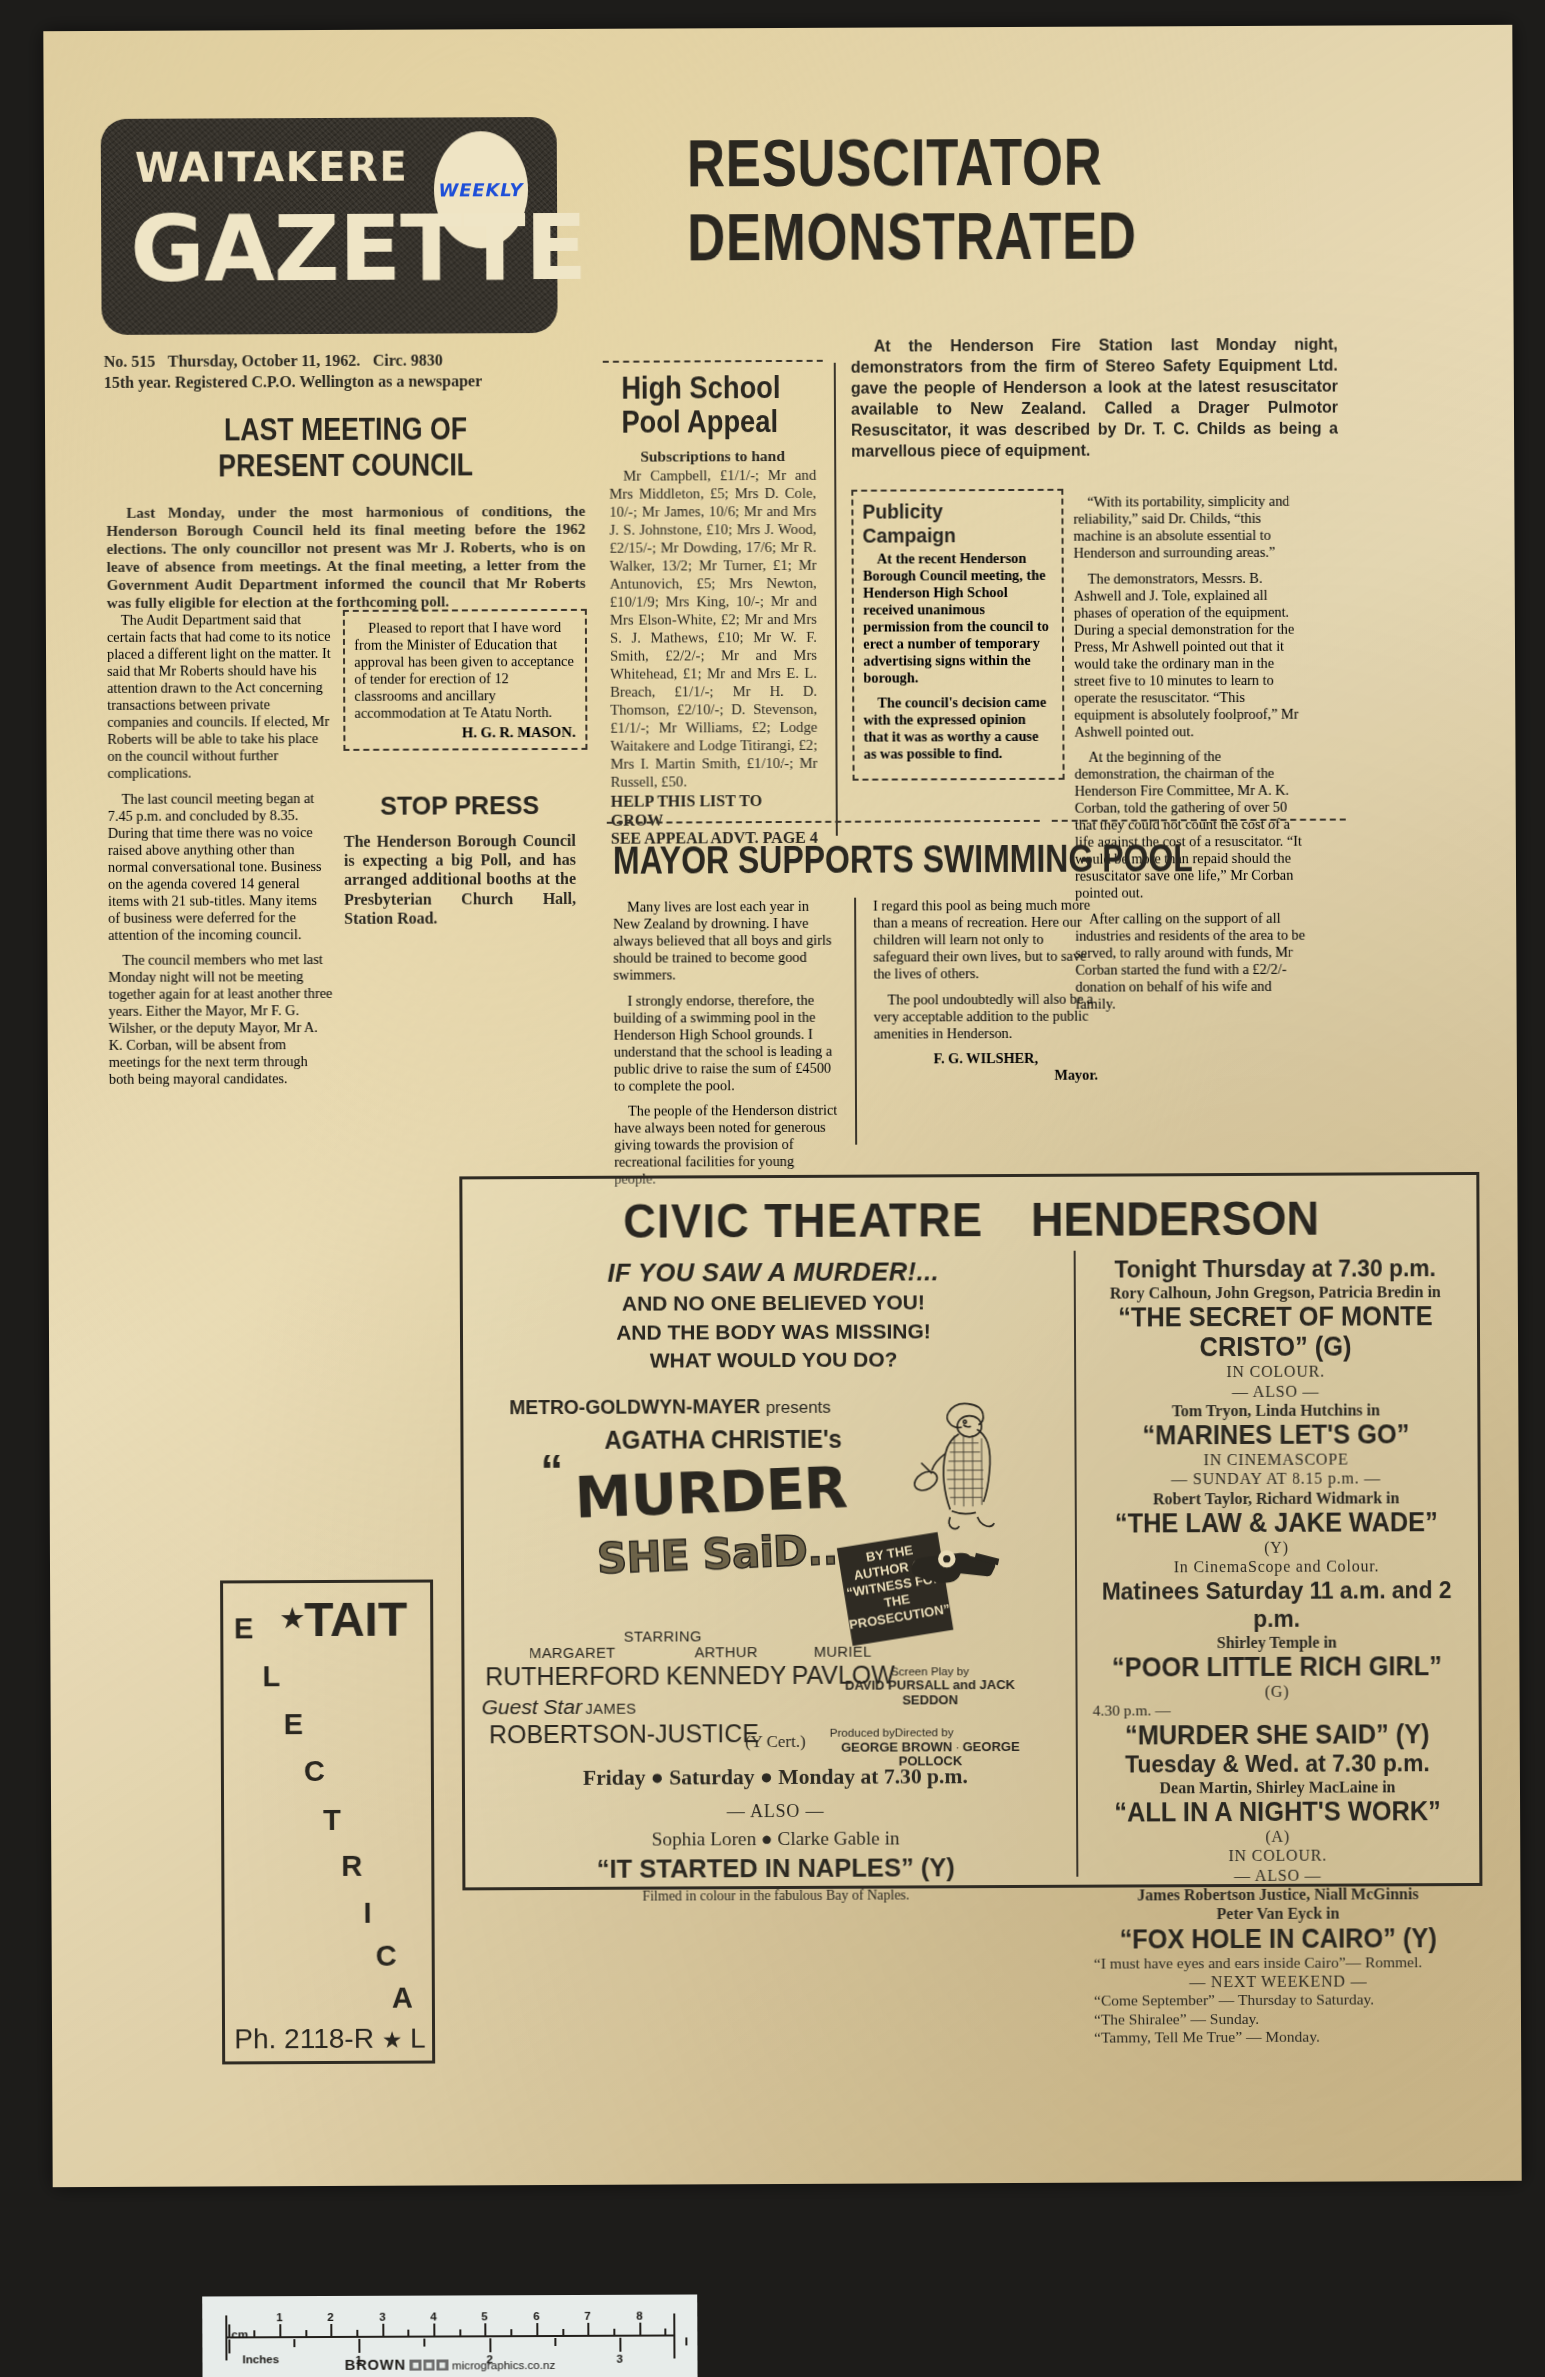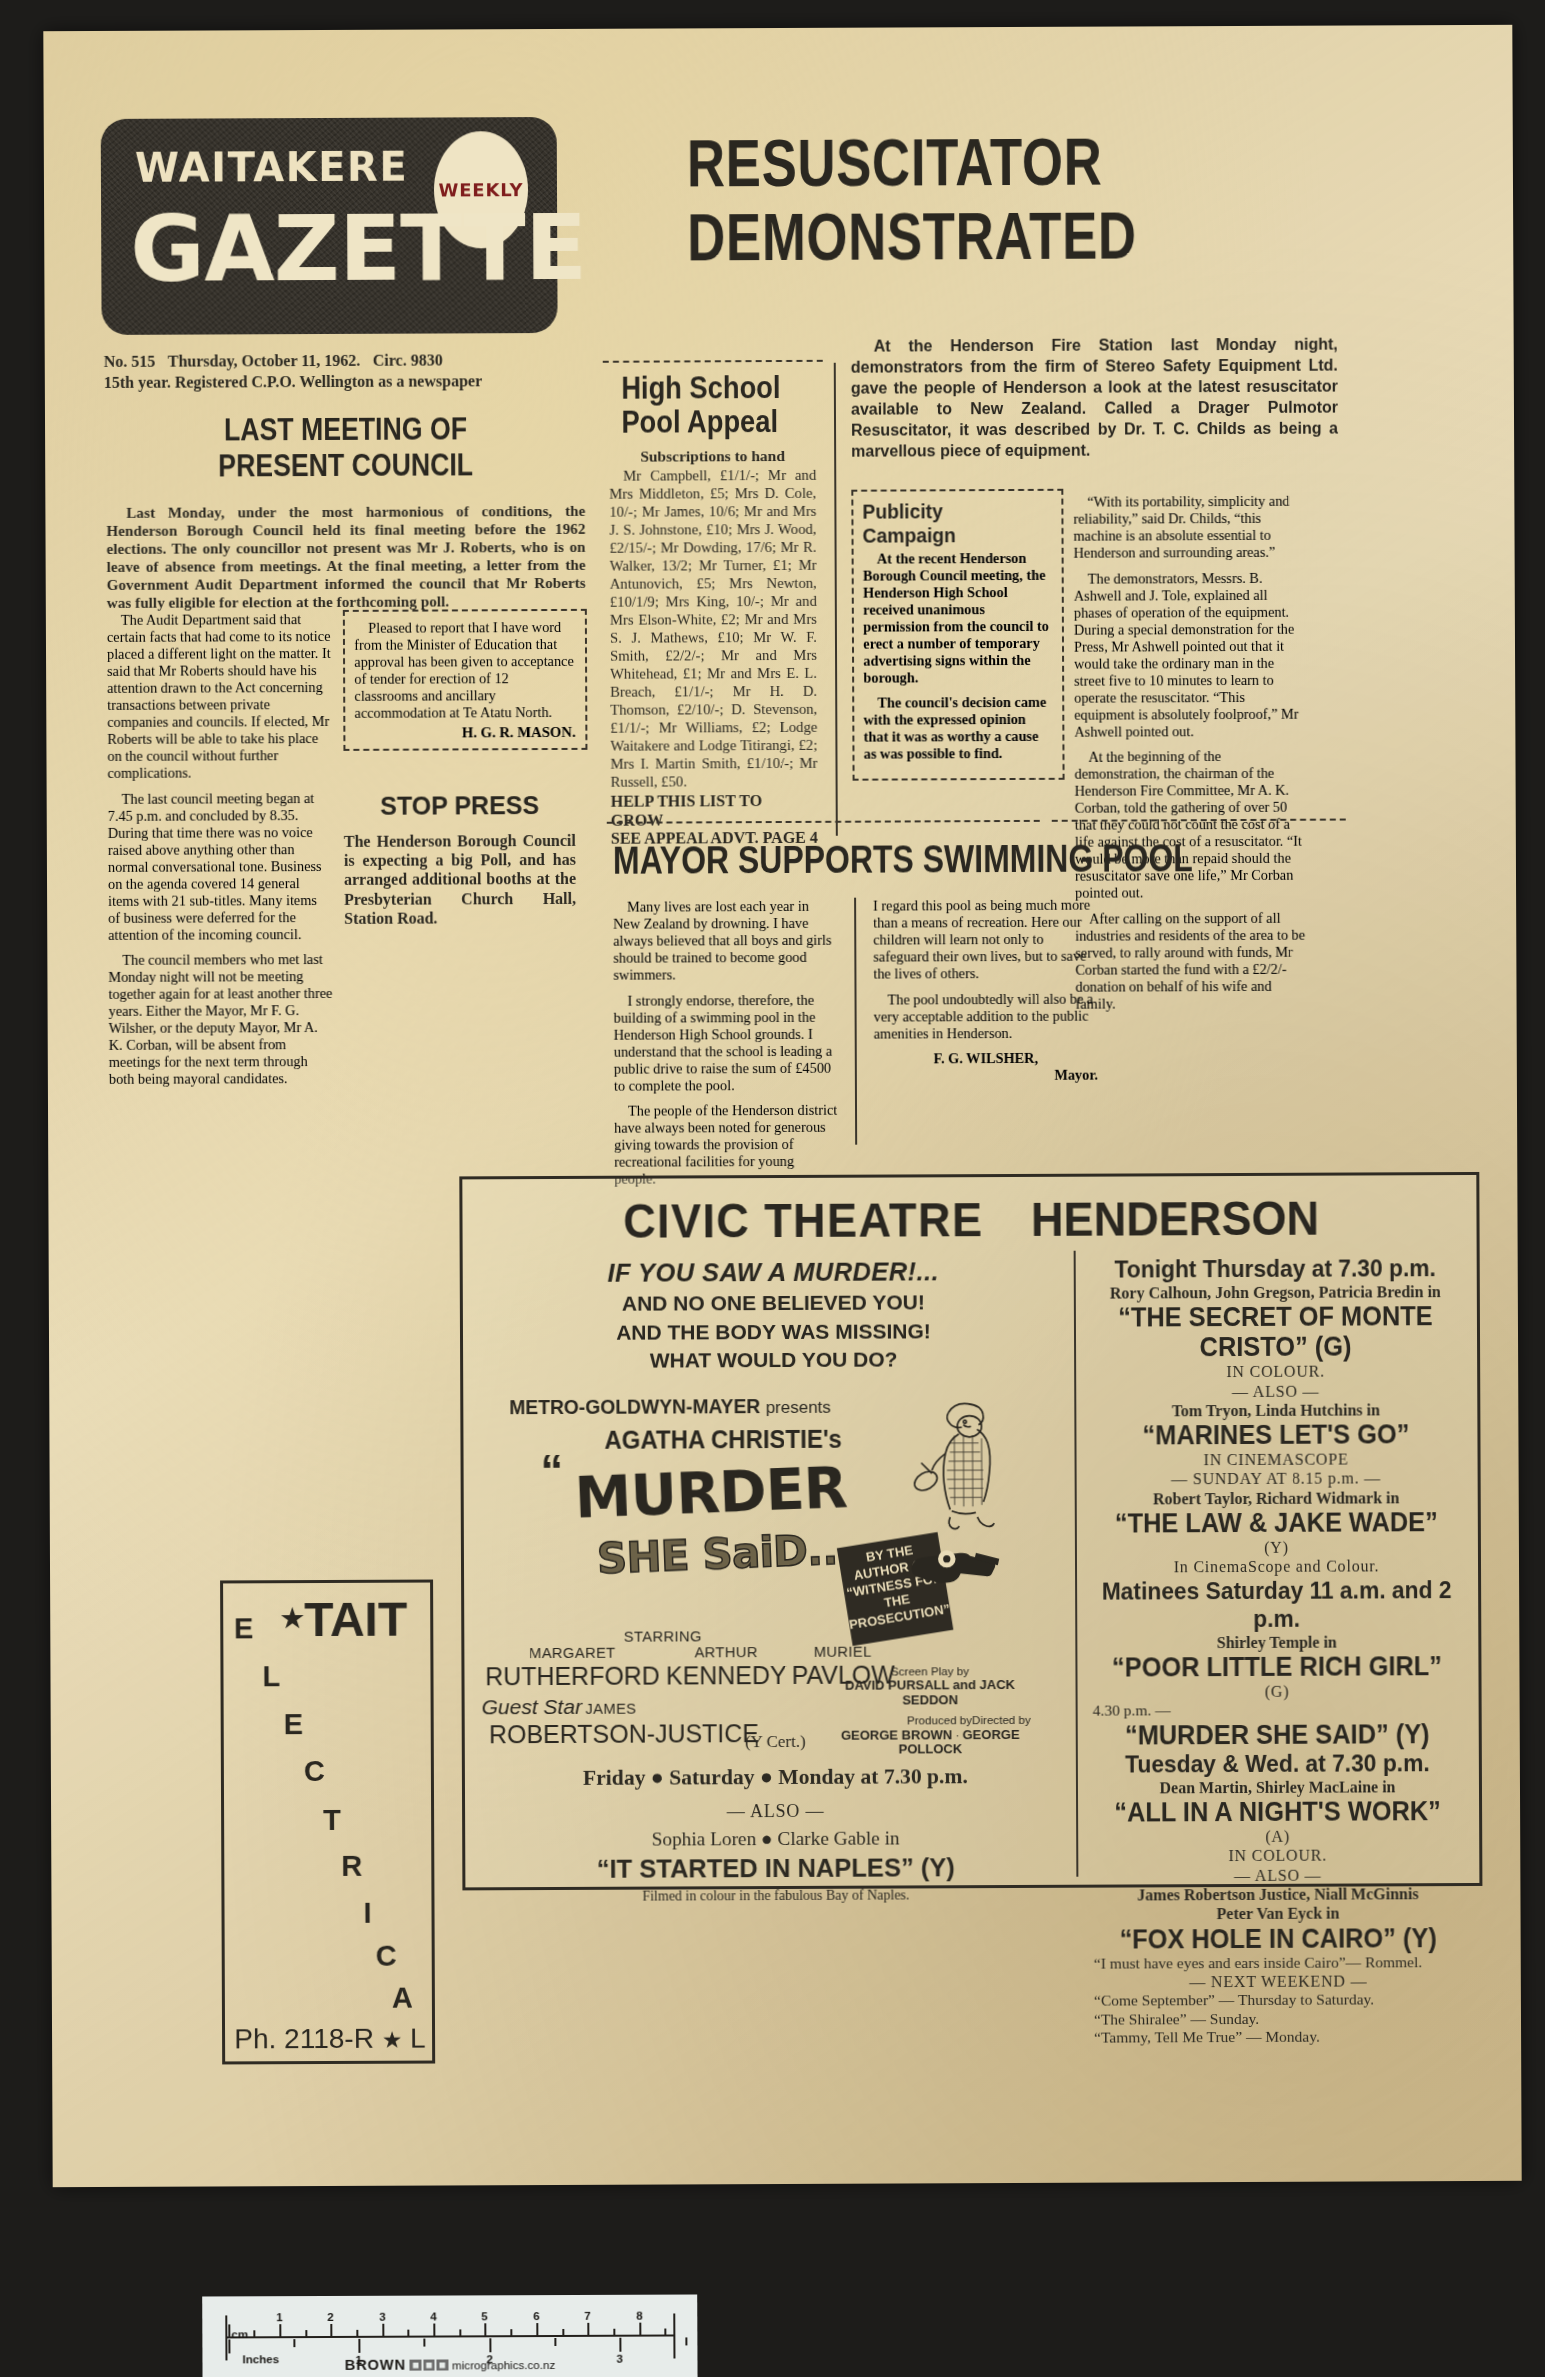--- a/index.html
+++ b/index.html
@@ -51,21 +51,21 @@
     font-family:"DejaVu Sans",sans-serif;font-weight:700;
     font-size:40px;letter-spacing:1.5px;color:#eee2c0;
   }
   #mh-badge{
     position:absolute;right:29px;top:14px;width:94px;height:117px;
     background:#efe4c4;border-radius:50%;
     display:flex;align-items:center;justify-content:center;
   }
   #mh-weekly{
     font-family:"DejaVu Sans",sans-serif;font-weight:700;font-size:18px;
-    letter-spacing:0.8px;color:#7f1d1d;
+    letter-spacing:0.8px;color:#1d4ed8;font-style:italic;
   }
   #mh-gazette{
     position:absolute;left:29px;top:85px;
     font-family:"DejaVu Sans",sans-serif;font-weight:700;
     font-size:91px;letter-spacing:-0.8px;color:#efe5c6;line-height:91px;
   }
   #issueline{
     position:absolute;left:34px;top:300px;width:464px;
     font-weight:700;font-size:16px;line-height:21px;color:#2d2a22;
   }
@@ -429,21 +429,21 @@
           <div style="text-align:left;margin-top:3.1px;">
             <span class="gstar">Guest Star</span>
             <span class="cast-sm">JAMES</span>
             <span class="cast-lg">ROBERTSON-JUSTICE</span>
           </div>
         </div>
 
         <div id="crew">
           <div>Screen Play by</div>
           <div><b>DAVID PURSALL and JACK SEDDON</b></div>
-          <div style="display:flex;justify-content:flex-end;margin-top:5px;">
+          <div style="display:flex;justify-content:flex-start;margin-top:17px;">
             <span>Produced by</span>
             <span>Directed by</span>
           </div>
           <div><b>GEORGE BROWN</b> · <b>GEORGE POLLOCK</b></div>
         </div>
       </div>
 
       <div id="civ-left-bottom">
         <div class="ycert">(Y Cert.)</div>
         <div class="days">Friday ● Saturday ● Monday at 7.30 p.m.</div>

